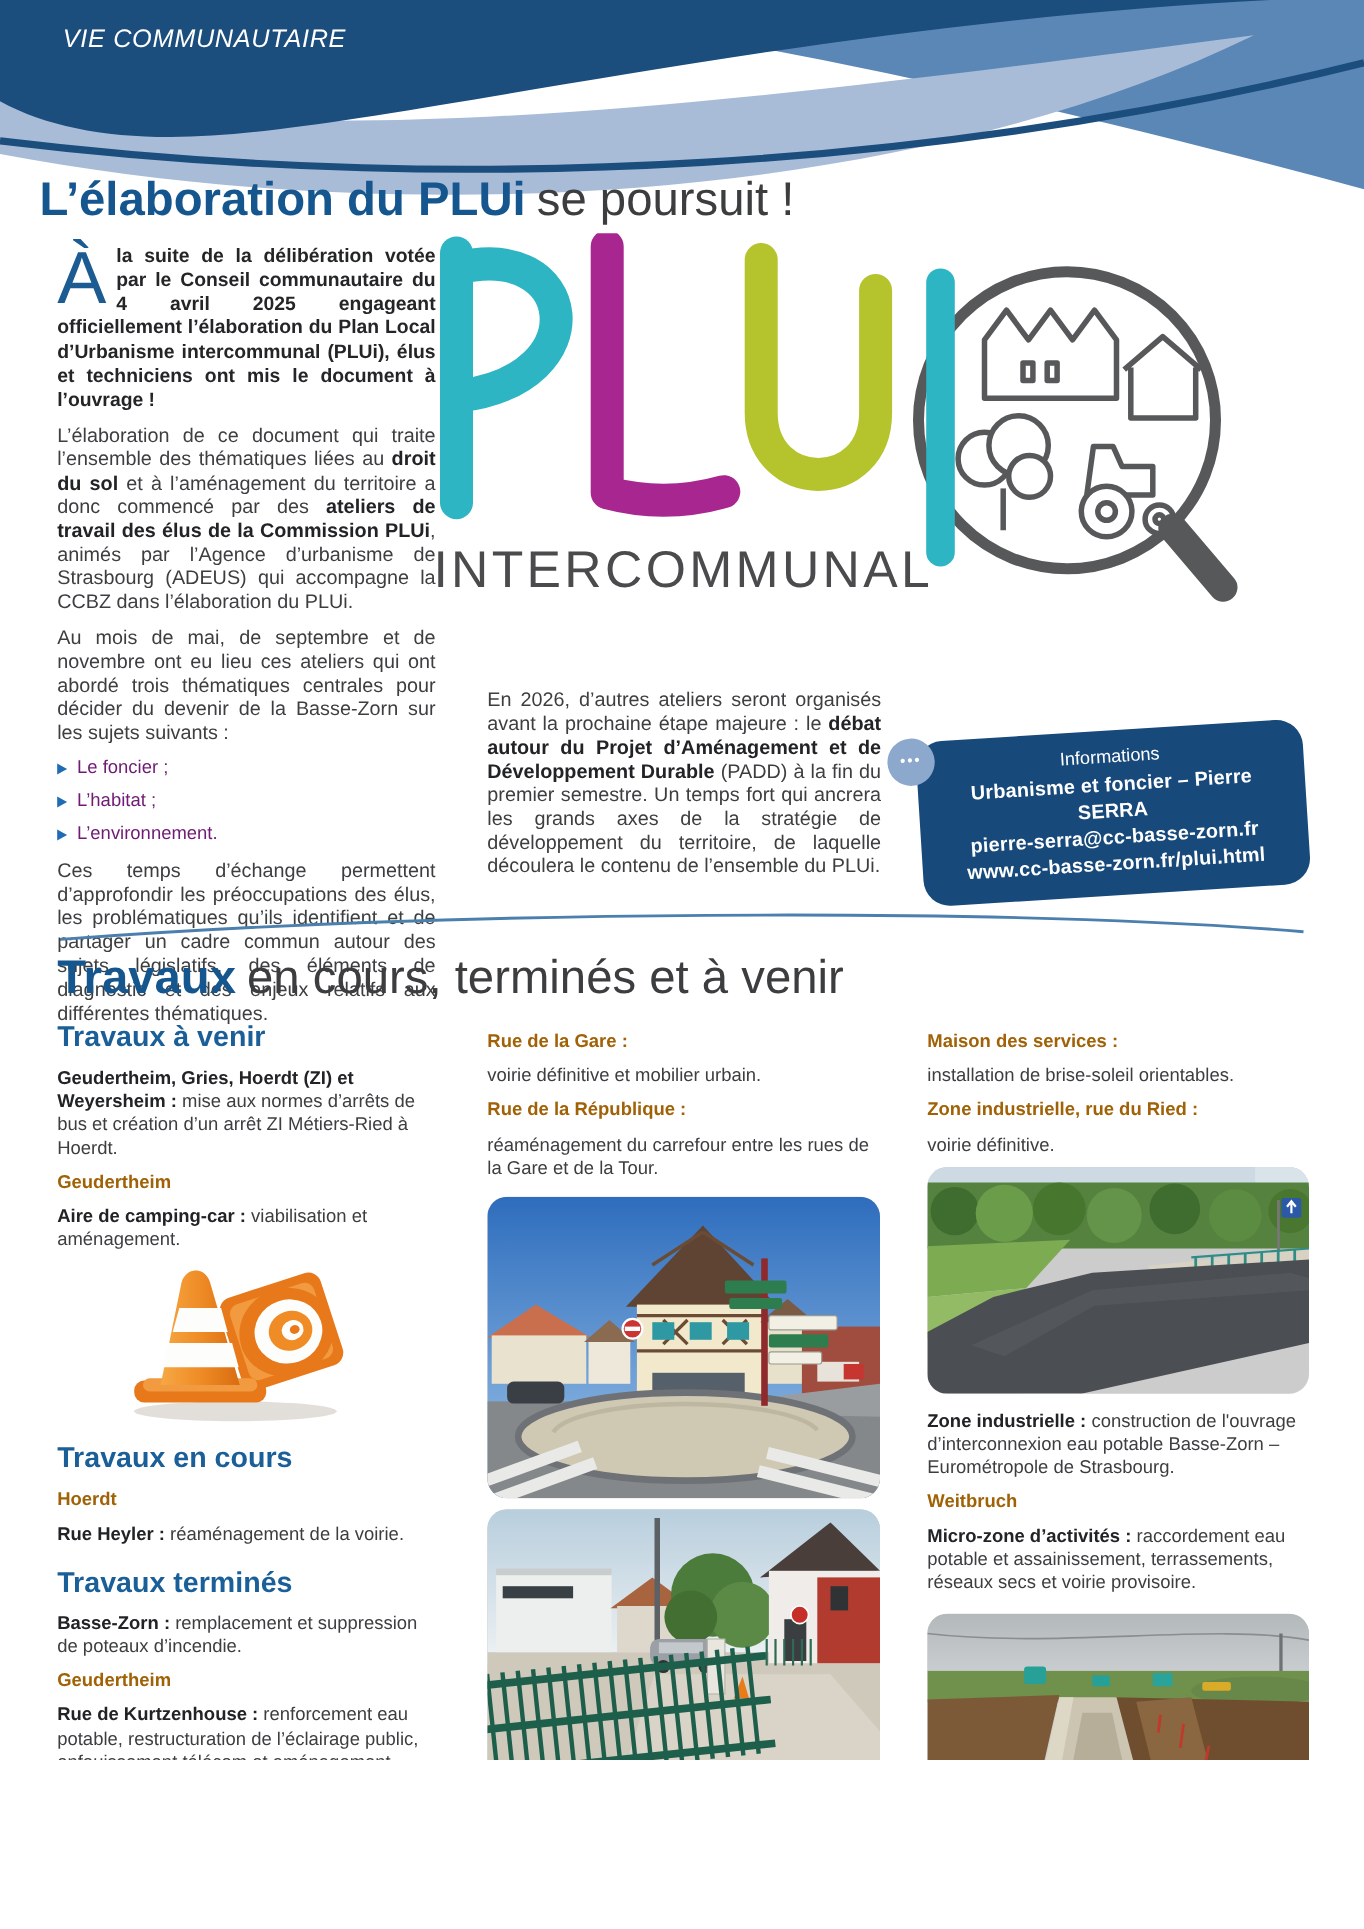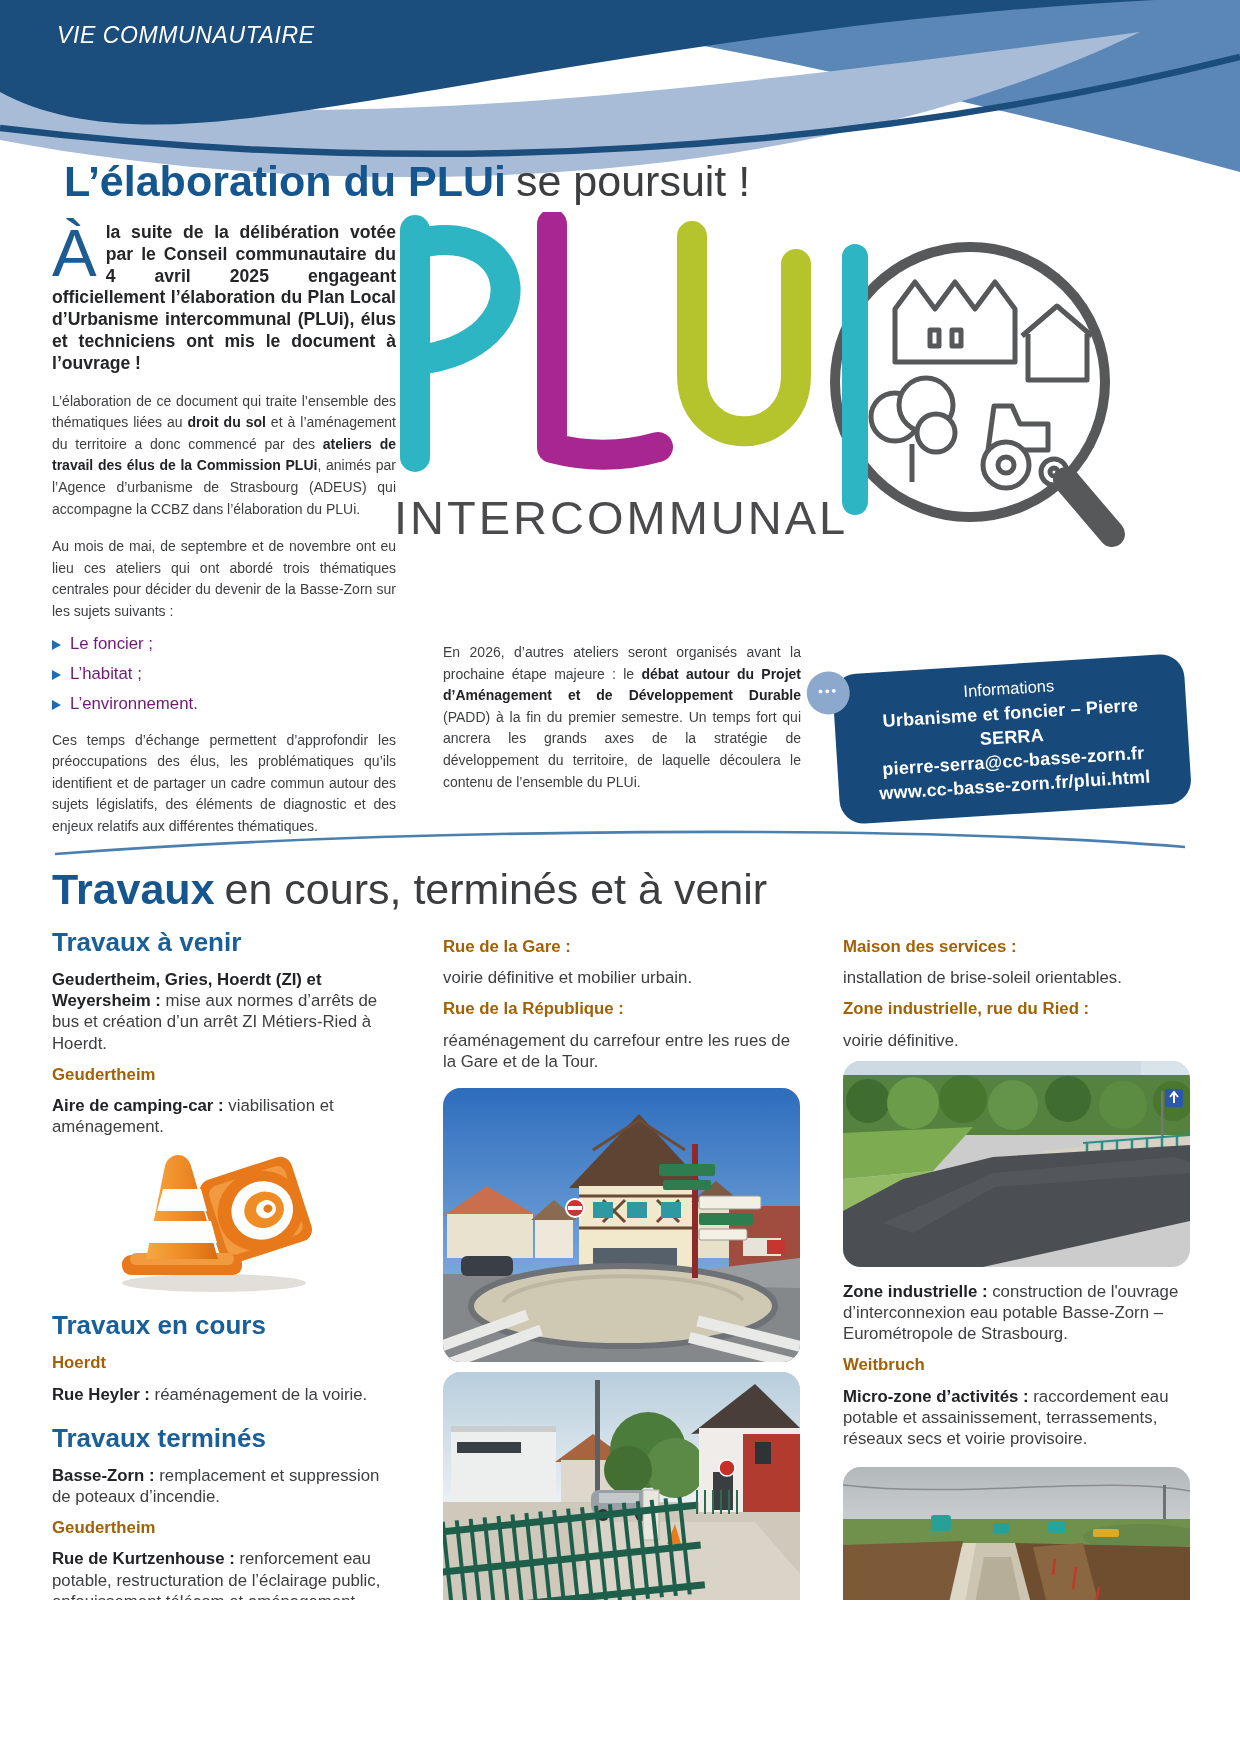--- a/index.html
+++ b/index.html
@@ -5,29 +5,29 @@
   html,body{margin:0;padding:0;background:#fff;}
   .page{position:relative;width:1240px;height:1600px;background:#fff;overflow:hidden;
         font-family:"Liberation Sans",sans-serif;-webkit-font-smoothing:antialiased;}
 
   
   .waves{position:absolute;left:0;top:0;width:1240px;height:200px;display:block;}
   .kicker{position:absolute;left:57px;top:22px;font-style:italic;font-size:23px;color:#fff;letter-spacing:.6px;}
 
   
   h1,h2{position:absolute;margin:0;font-size:43px;line-height:46px;white-space:nowrap;}
-  h1{left:64px;top:158px;}
+  h1{left:36px;top:158px;}
   h2{left:52px;top:866px;}
   .h-strong{color:#15568f;font-weight:bold;}
   .h-rest{color:#3c3d3f;font-weight:normal;margin-left:10px;}
 
   .art1-left{position:absolute;left:52px;top:222px;width:344px;}
   .intro{margin:0 0 11px;font-weight:bold;color:#242527;font-size:17.6px;line-height:21.8px;text-align:justify;}
   .dropcap{float:left;font-size:67px;line-height:55px;color:#1c5c92;font-weight:normal;margin:3px 9px 0 0;}
-  .body{margin:16px 0 11px;font-size:14px;line-height:21.6px;color:#3d3e40;text-align:justify;}
+  .body{margin:0 0 11px;font-size:18px;line-height:21.6px;color:#3d3e40;text-align:justify;}
   .body b,.rich b{color:#222326;}
   .bullets{list-style:none;margin:4px 0 13px;padding:0;}
   .bullets li{display:flex;align-items:baseline;gap:9px;margin:0 0 10px;font-size:16.8px;color:#701a75;}
   .tri{width:0;height:0;border-left:9px solid #1f6cb4;border-top:5.5px solid transparent;border-bottom:5.5px solid transparent;flex:none;position:relative;top:1px;}
 
   .plui-logo{position:absolute;left:390px;top:212px;width:750px;height:400px;}
 
   .art1-mid{position:absolute;left:443px;top:626px;width:358px;}
 
   .info-box{position:absolute;left:836px;top:664px;width:352px;box-sizing:border-box;

